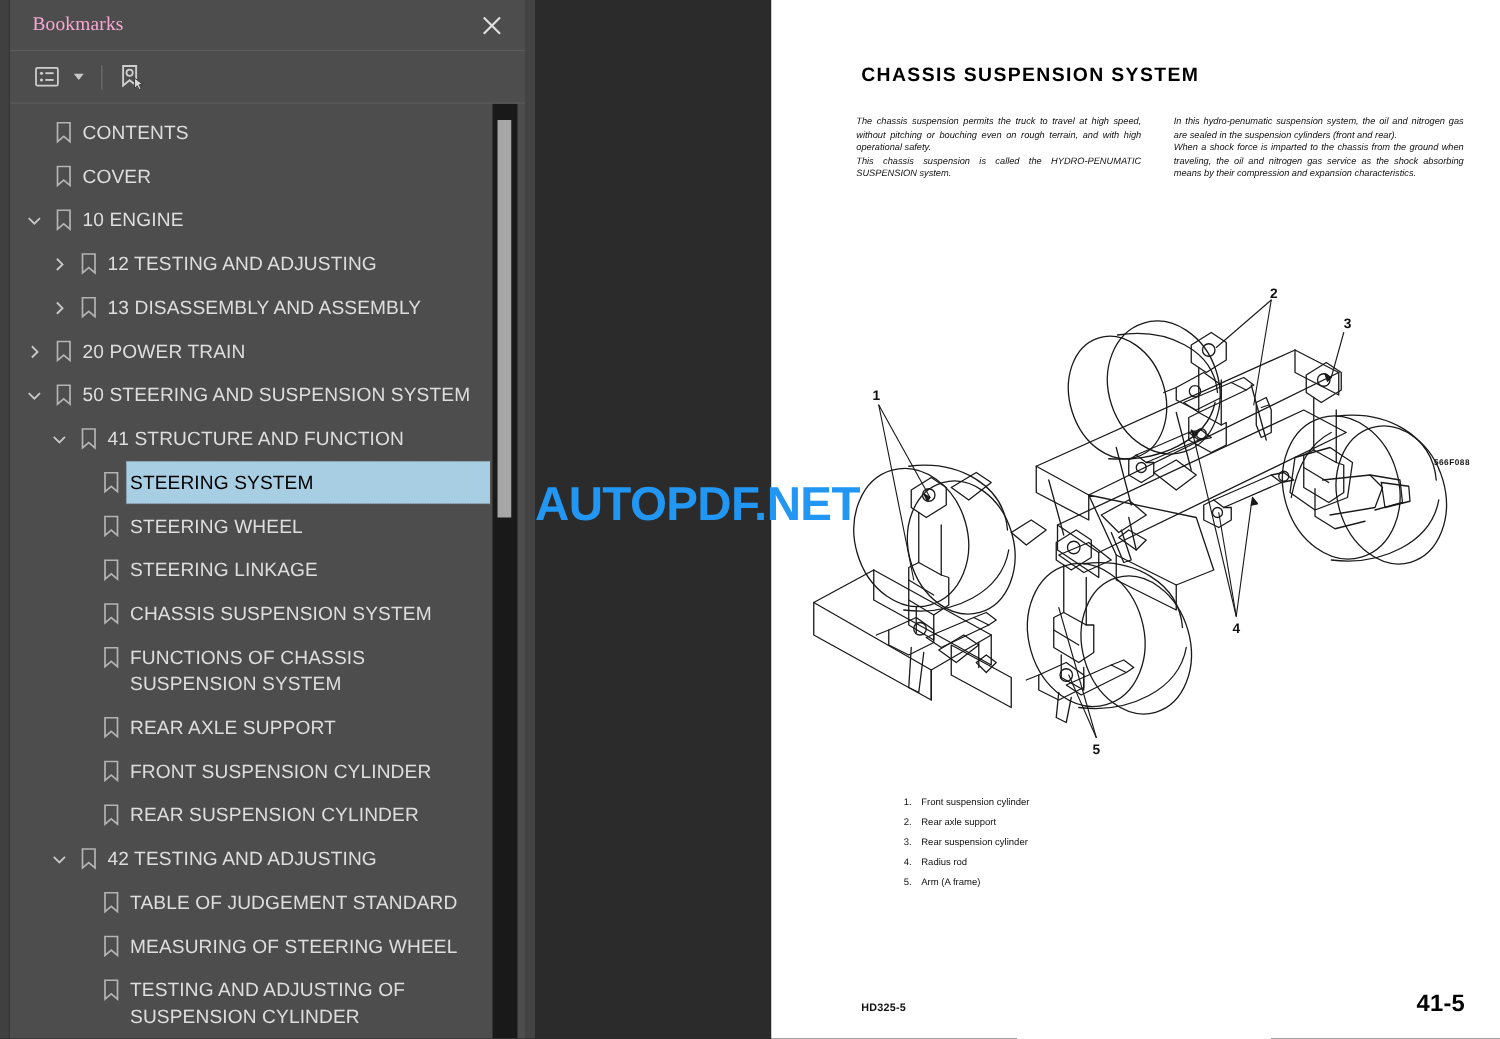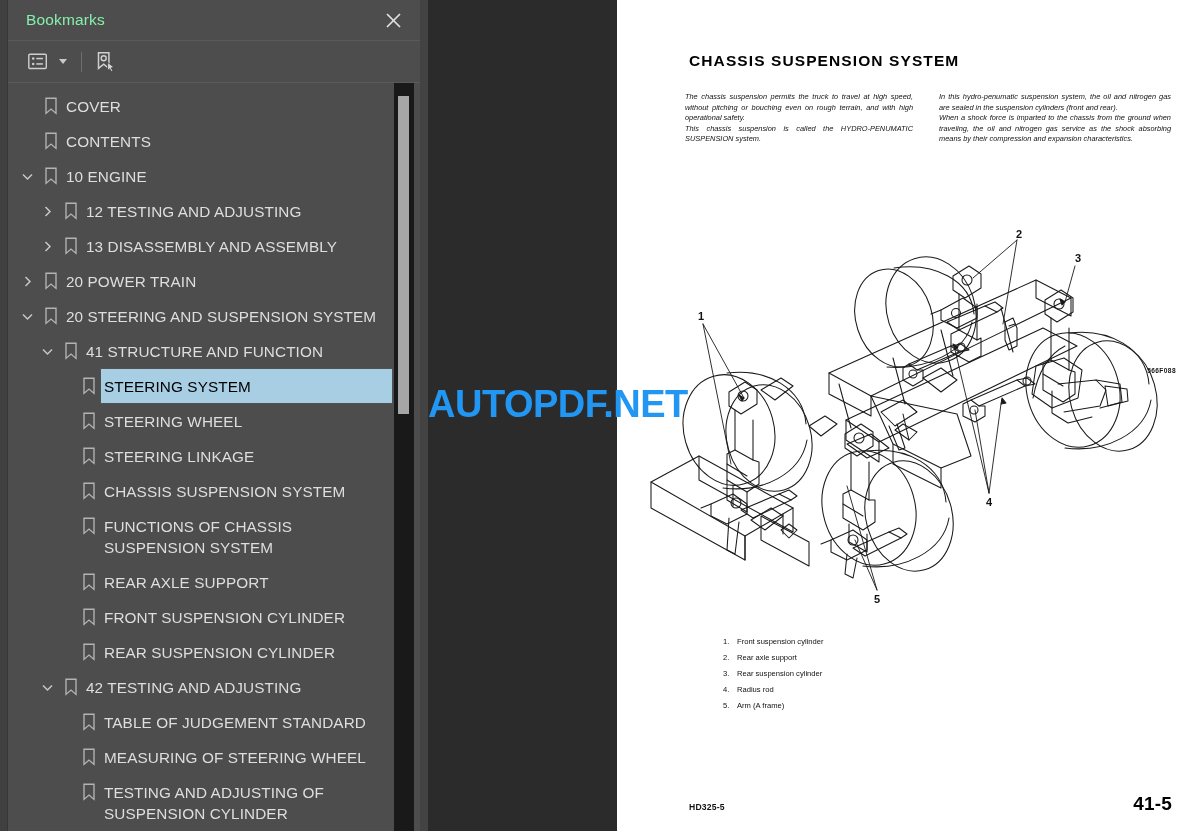--- a/index.html
+++ b/index.html
@@ -24,22 +24,23 @@
     background: #4d4d4d; position: relative;
     display: flex; flex-direction: column;
   }
   .sb-header {
     height: 41px; flex: 0 0 41px;
     display: flex; align-items: center;
     padding: 0 14px 0 18px;
     border-bottom: 1px solid #5a5a5a;
   }
   .sb-title {
-    color: #86efac; font-size: 15.5px; letter-spacing: .15px;
+    color: #f9a8d4; font-size: 15.5px; letter-spacing: .15px;
     flex: 1 1 auto;
+    font-family: Liberation Serif, serif;
   }
   .sb-close {
     width: 26px; height: 26px; display: flex;
     align-items: center; justify-content: center;
     cursor: pointer;
   }
   .sb-close svg { display: block; }
 
   .sb-toolbar {
     height: 42px; flex: 0 0 42px;
@@ -219,30 +220,30 @@
 
     <div class="tree-wrap">
       <div class="tree" id="tree">
           <div class="node lvl0">
             <div class="twisty"></div>
             <div class="bm-icon">
               <svg width="14" height="18" viewBox="0 0 14 18">
                 <path d="M2 1.2 h10 v15.2 l-5 -4.3 l-5 4.3 z" fill="none" stroke="#b4b4b4" stroke-width="1.35"></path>
               </svg>
             </div>
+            <div class="node-label">CONTENTS</div>
+          </div>
+          <div class="node lvl0">
+            <div class="twisty"></div>
+            <div class="bm-icon">
+              <svg width="14" height="18" viewBox="0 0 14 18">
+                <path d="M2 1.2 h10 v15.2 l-5 -4.3 l-5 4.3 z" fill="none" stroke="#b4b4b4" stroke-width="1.35"></path>
+              </svg>
+            </div>
             <div class="node-label">COVER</div>
-          </div>
-          <div class="node lvl0">
-            <div class="twisty"></div>
-            <div class="bm-icon">
-              <svg width="14" height="18" viewBox="0 0 14 18">
-                <path d="M2 1.2 h10 v15.2 l-5 -4.3 l-5 4.3 z" fill="none" stroke="#b4b4b4" stroke-width="1.35"></path>
-              </svg>
-            </div>
-            <div class="node-label">CONTENTS</div>
           </div>
           <div class="node lvl0">
             <div class="twisty">
               <svg width="13" height="13" viewBox="0 0 13 13">
                 <polyline points="2,4.5 6.5,9 11,4.5" fill="none" stroke="#c7c7c7" stroke-width="1.5"></polyline>
               </svg>
             </div>
             <div class="bm-icon">
               <svg width="14" height="18" viewBox="0 0 14 18">
                 <path d="M2 1.2 h10 v15.2 l-5 -4.3 l-5 4.3 z" fill="none" stroke="#b4b4b4" stroke-width="1.35"></path>
@@ -293,21 +294,21 @@
             <div class="twisty">
               <svg width="13" height="13" viewBox="0 0 13 13">
                 <polyline points="2,4.5 6.5,9 11,4.5" fill="none" stroke="#c7c7c7" stroke-width="1.5"></polyline>
               </svg>
             </div>
             <div class="bm-icon">
               <svg width="14" height="18" viewBox="0 0 14 18">
                 <path d="M2 1.2 h10 v15.2 l-5 -4.3 l-5 4.3 z" fill="none" stroke="#b4b4b4" stroke-width="1.35"></path>
               </svg>
             </div>
-            <div class="node-label">20 STEERING AND SUSPENSION SYSTEM</div>
+            <div class="node-label">50 STEERING AND SUSPENSION SYSTEM</div>
           </div>
           <div class="node lvl1">
             <div class="twisty">
               <svg width="13" height="13" viewBox="0 0 13 13">
                 <polyline points="2,4.5 6.5,9 11,4.5" fill="none" stroke="#c7c7c7" stroke-width="1.5"></polyline>
               </svg>
             </div>
             <div class="bm-icon">
               <svg width="14" height="18" viewBox="0 0 14 18">
                 <path d="M2 1.2 h10 v15.2 l-5 -4.3 l-5 4.3 z" fill="none" stroke="#b4b4b4" stroke-width="1.35"></path>

